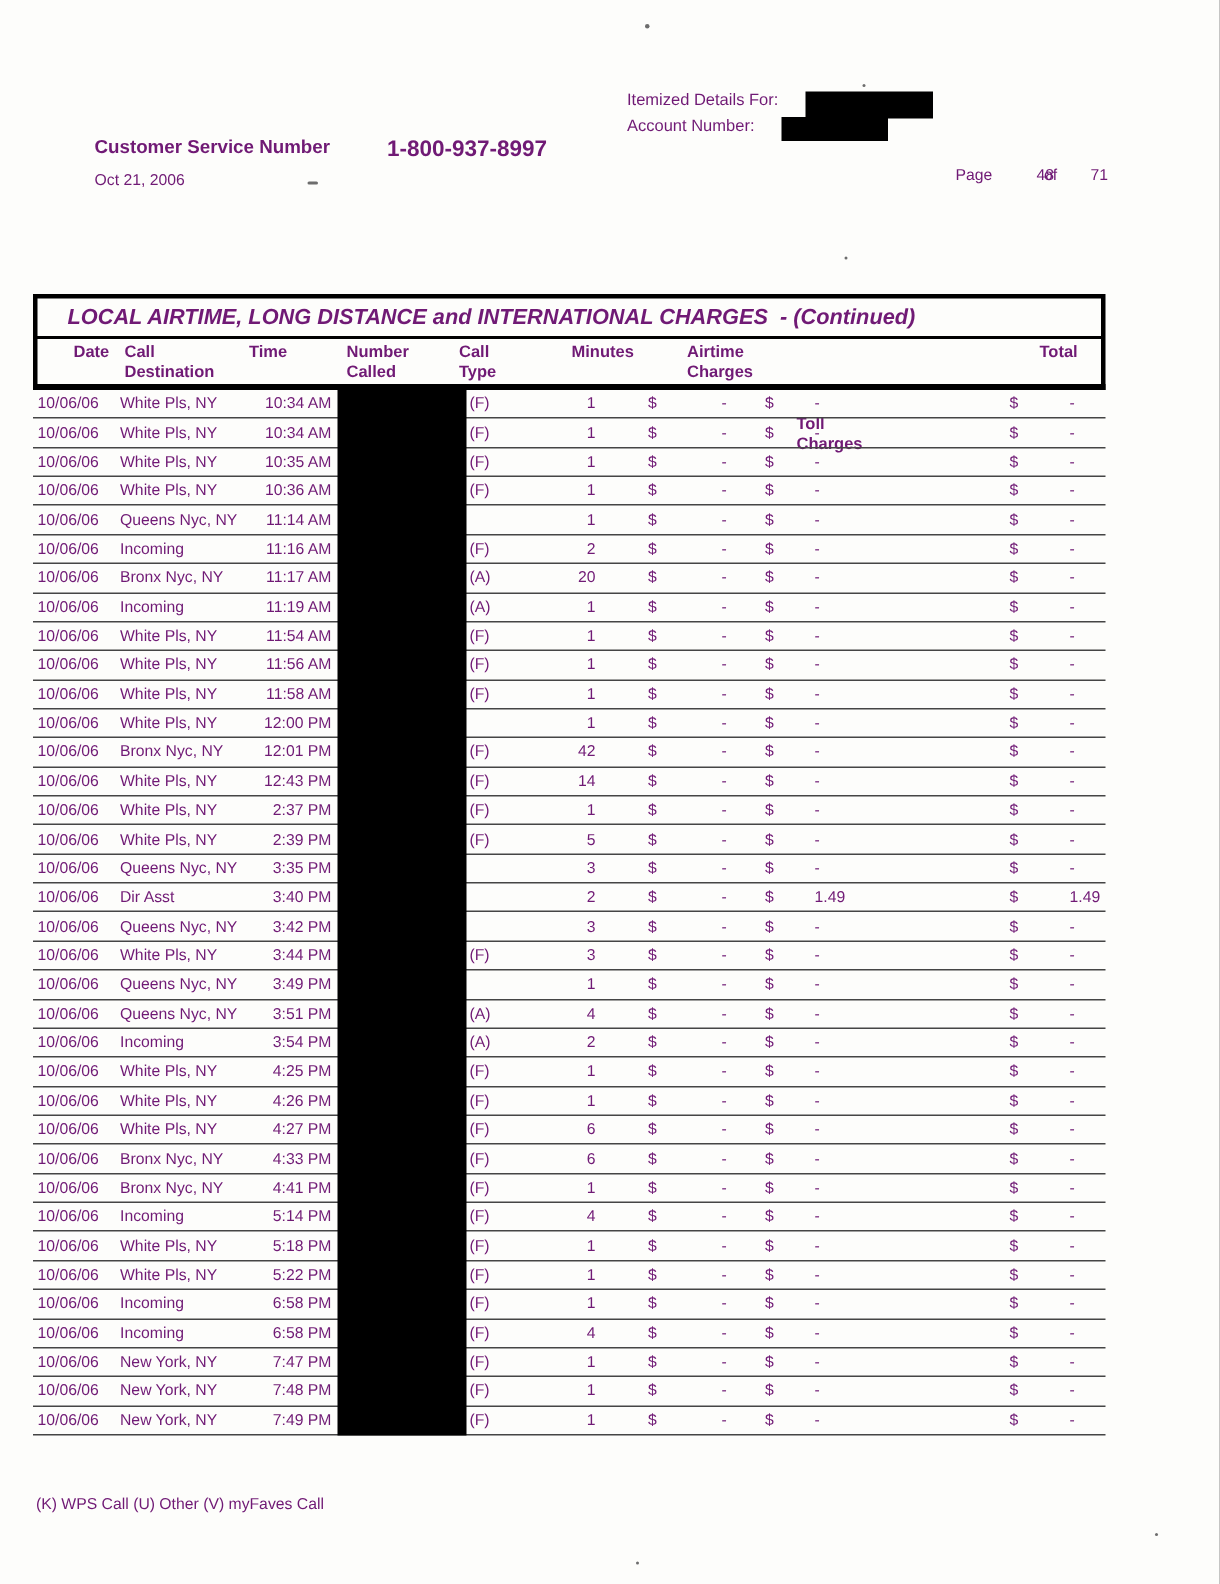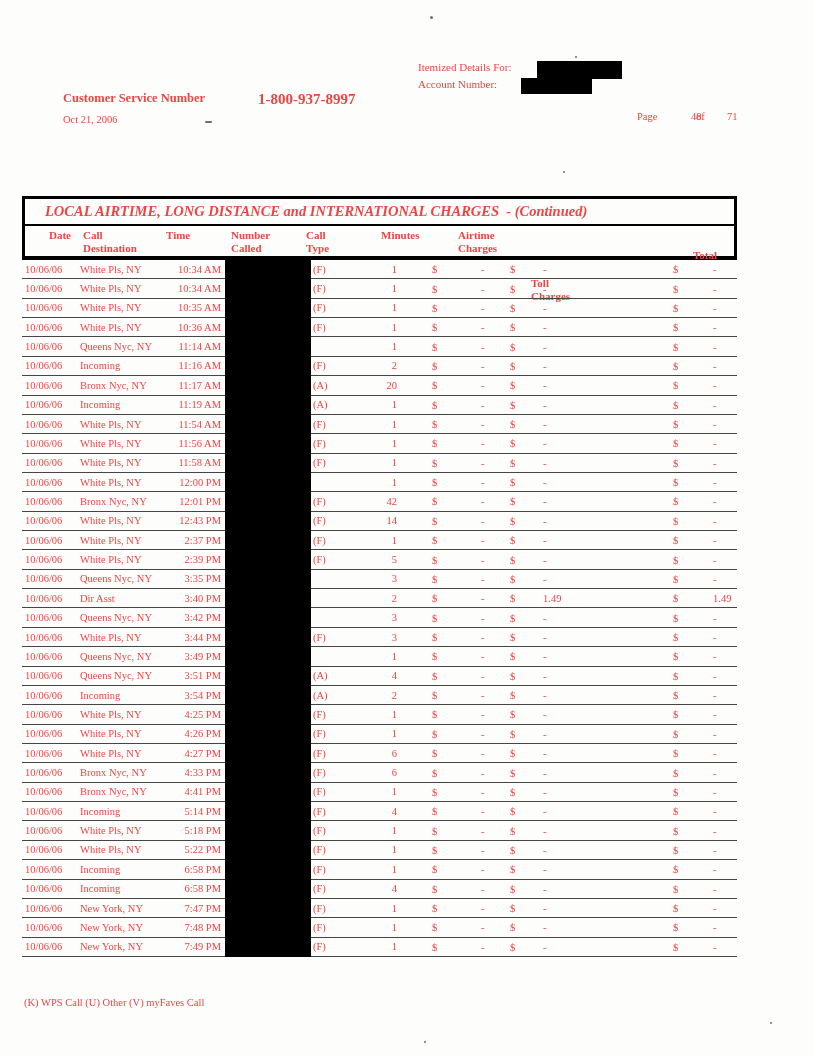--- a/index.html
+++ b/index.html
@@ -1,17 +1,17 @@
 <!DOCTYPE html>
 <html><head>
 <meta charset="utf-8">
 <style>
   html,body{margin:0;padding:0;background:#9a9a9a;}
   .page{position:relative;width:813px;height:1056px;background:#fdfdfb;
-        font-family:Liberation Serif, serif;color:#ef4444;overflow:hidden;}
+        font-family:Liberation Sans, sans-serif;color:#701a75;overflow:hidden;}
 
   
   .abs{position:absolute;}
   .itemized-block{left:418px;top:59px;font-size:11px;line-height:17px;}
   .redact{background:#000;position:absolute;}
   .redact-name{left:537px;top:61px;width:85px;height:18px;}
   .redact-acct{left:521px;top:78px;width:71px;height:16px;}
   .cs-line{left:63px;top:91px;font-size:12.5px;font-weight:bold;}
   .cs-number{left:258px;top:91px;font-size:15px;font-weight:bold;}
   .stmt-date{left:63px;top:114px;font-size:10.5px;}
@@ -28,21 +28,21 @@
   .grid{display:grid;grid-template-columns:58px 82px 63px 86px 32px 64px 84px 103px 1fr;}
   .thead-grid{height:100%;font-size:11px;font-weight:bold;line-height:12.5px;padding-top:3px;box-sizing:border-box;}
   .hcell{white-space:nowrap;}
   .hc-0{padding-left:3px;margin-left:21px;}
   .hc-2{padding-left:1px;}
   .hc-3{padding-left:3px;}
   .hc-4{margin-left:-8px;}
   .hc-5{padding-left:35px;}
   .hc-6{padding-left:48px;}
   .hc-7{padding-left:37px;margin-top:48px;}
-  .hc-8{padding-left:96px;margin-top:20px;}
+  .hc-8{padding-left:96px;}
 
   .tbody{position:relative;width:715px;}
   .trow{height:19.36px;box-sizing:border-box;border-bottom:1px solid #454545;
         font-size:10.5px;}
   .cell{display:flex;align-items:center;white-space:nowrap;overflow:visible;position:relative;}
   .c-date{padding-left:3px;}
   .c-time{justify-content:flex-end;padding-right:4px;}
   .c-type{padding-left:2px;}
   .c-min{justify-content:flex-end;padding-right:10px;}
   .money .dollar,.money .val{position:absolute;top:50%;transform:translateY(-50%);}

